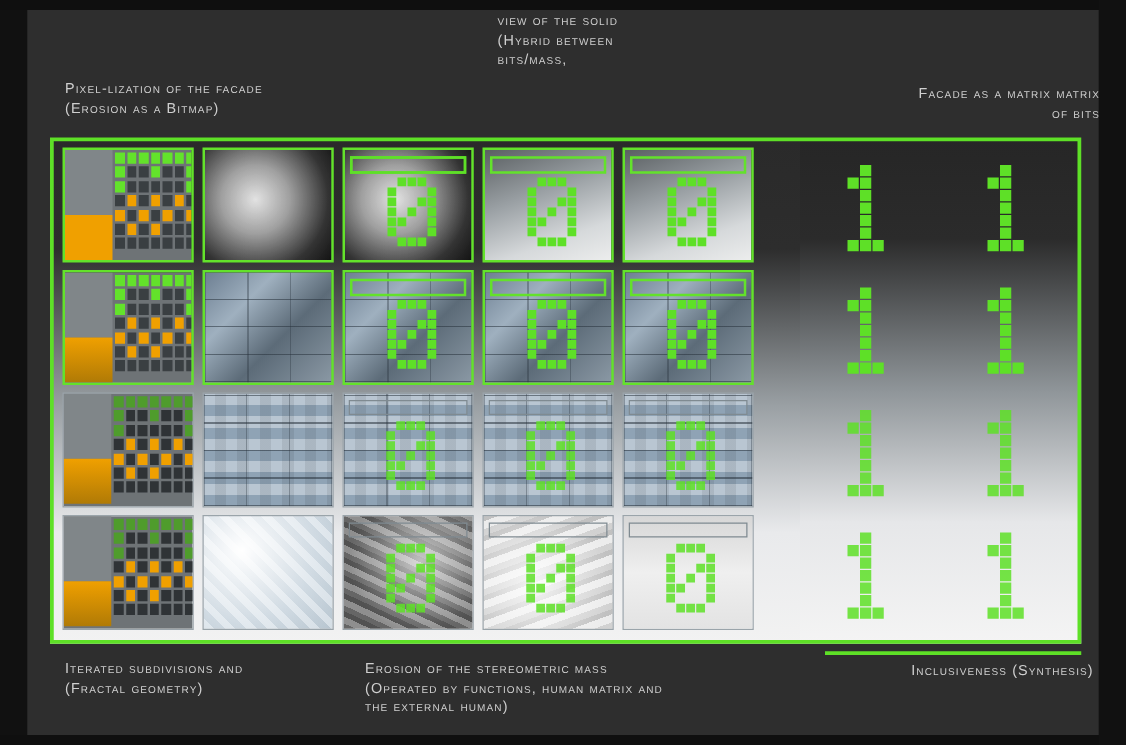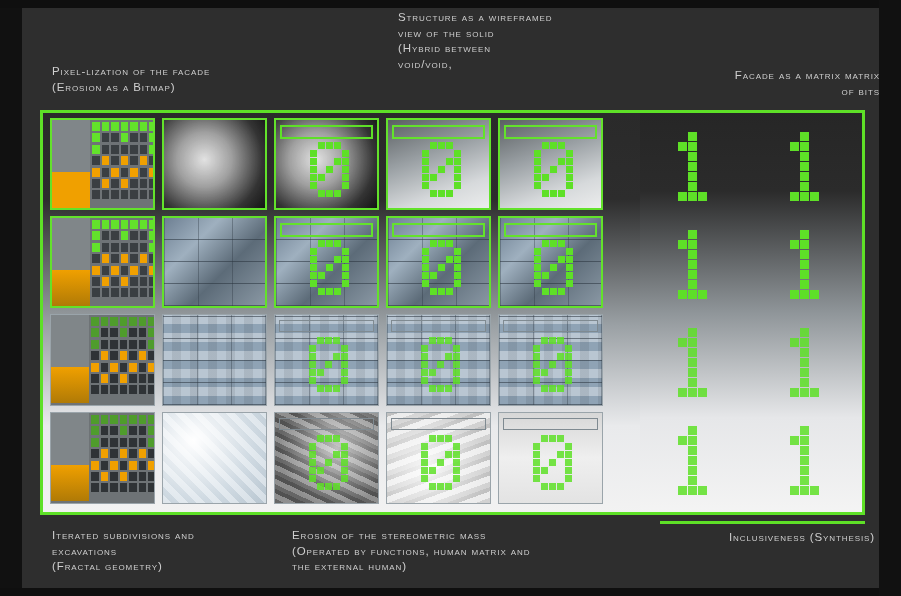--- a/index.html
+++ b/index.html
@@ -102,34 +102,32 @@
 <div class="edge-top"></div>
 <div class="edge-bottom"></div>
 <div class="board"></div>
 
 <div class="cap cap-tl">
   <span class="l1">Pixel-lization of the facade</span>
   <span class="l1">(Erosion as a Bitmap)</span>
 </div>
 
 <div class="cap cap-tm">
-  <span class="l1">Structure as a wireframed</span>
   <span class="l1">view of the solid</span>
   <span class="l1">(Hybrid between</span>
-  <span class="l1">void/void,</span>
+  <span class="l1">bits/mass,</span>
 </div>
 
 <div class="cap cap-tr">
   <span class="l1">Facade as a matrix matrix</span>
   <span class="l1">of bits</span>
 </div>
 
 <div class="cap cap-bl">
   <span class="l1">Iterated subdivisions and</span>
-  <span class="l1">excavations</span>
   <span class="l1">(Fractal geometry)</span>
 </div>
 
 <div class="cap cap-bm">
   <span class="l1">Erosion of the stereometric mass</span>
   <span class="l1">(Operated by functions, human matrix and</span>
   <span class="l1">the external human)</span>
 </div>
 
 <div class="cap cap-br">

